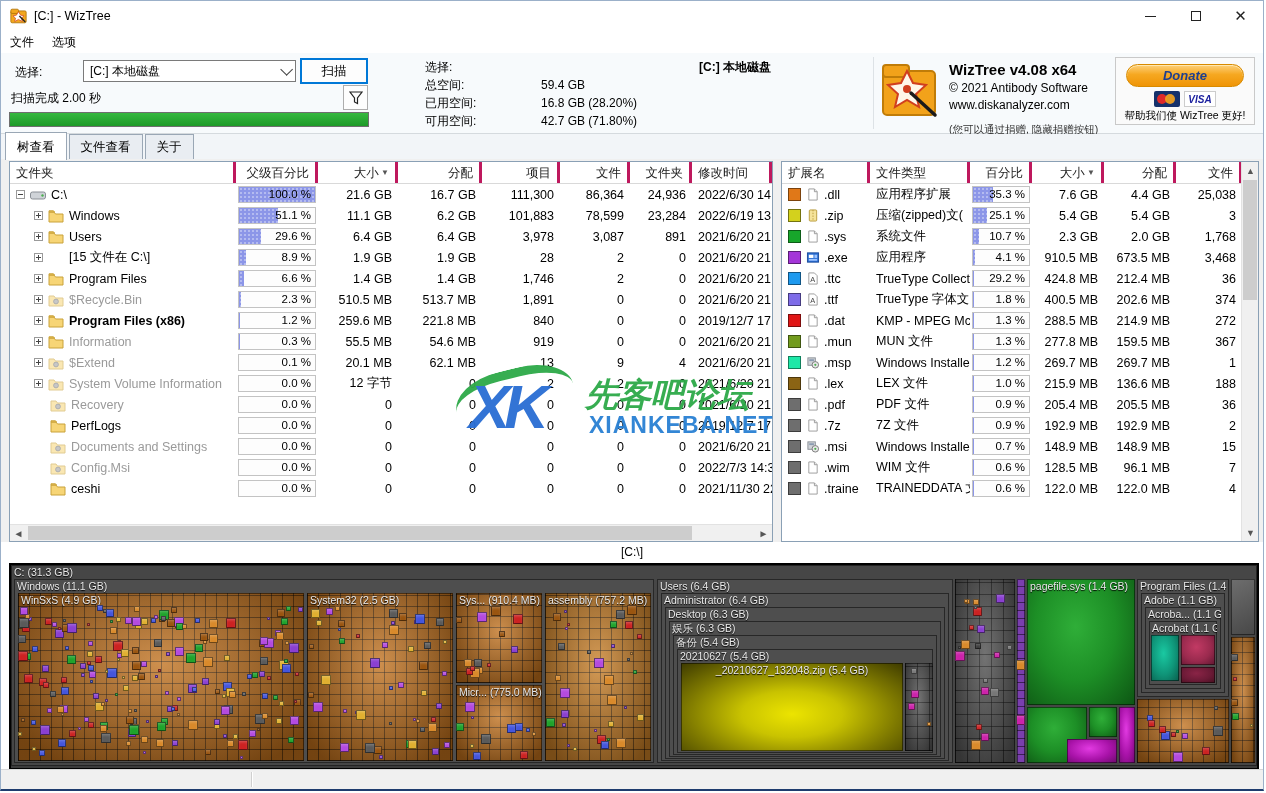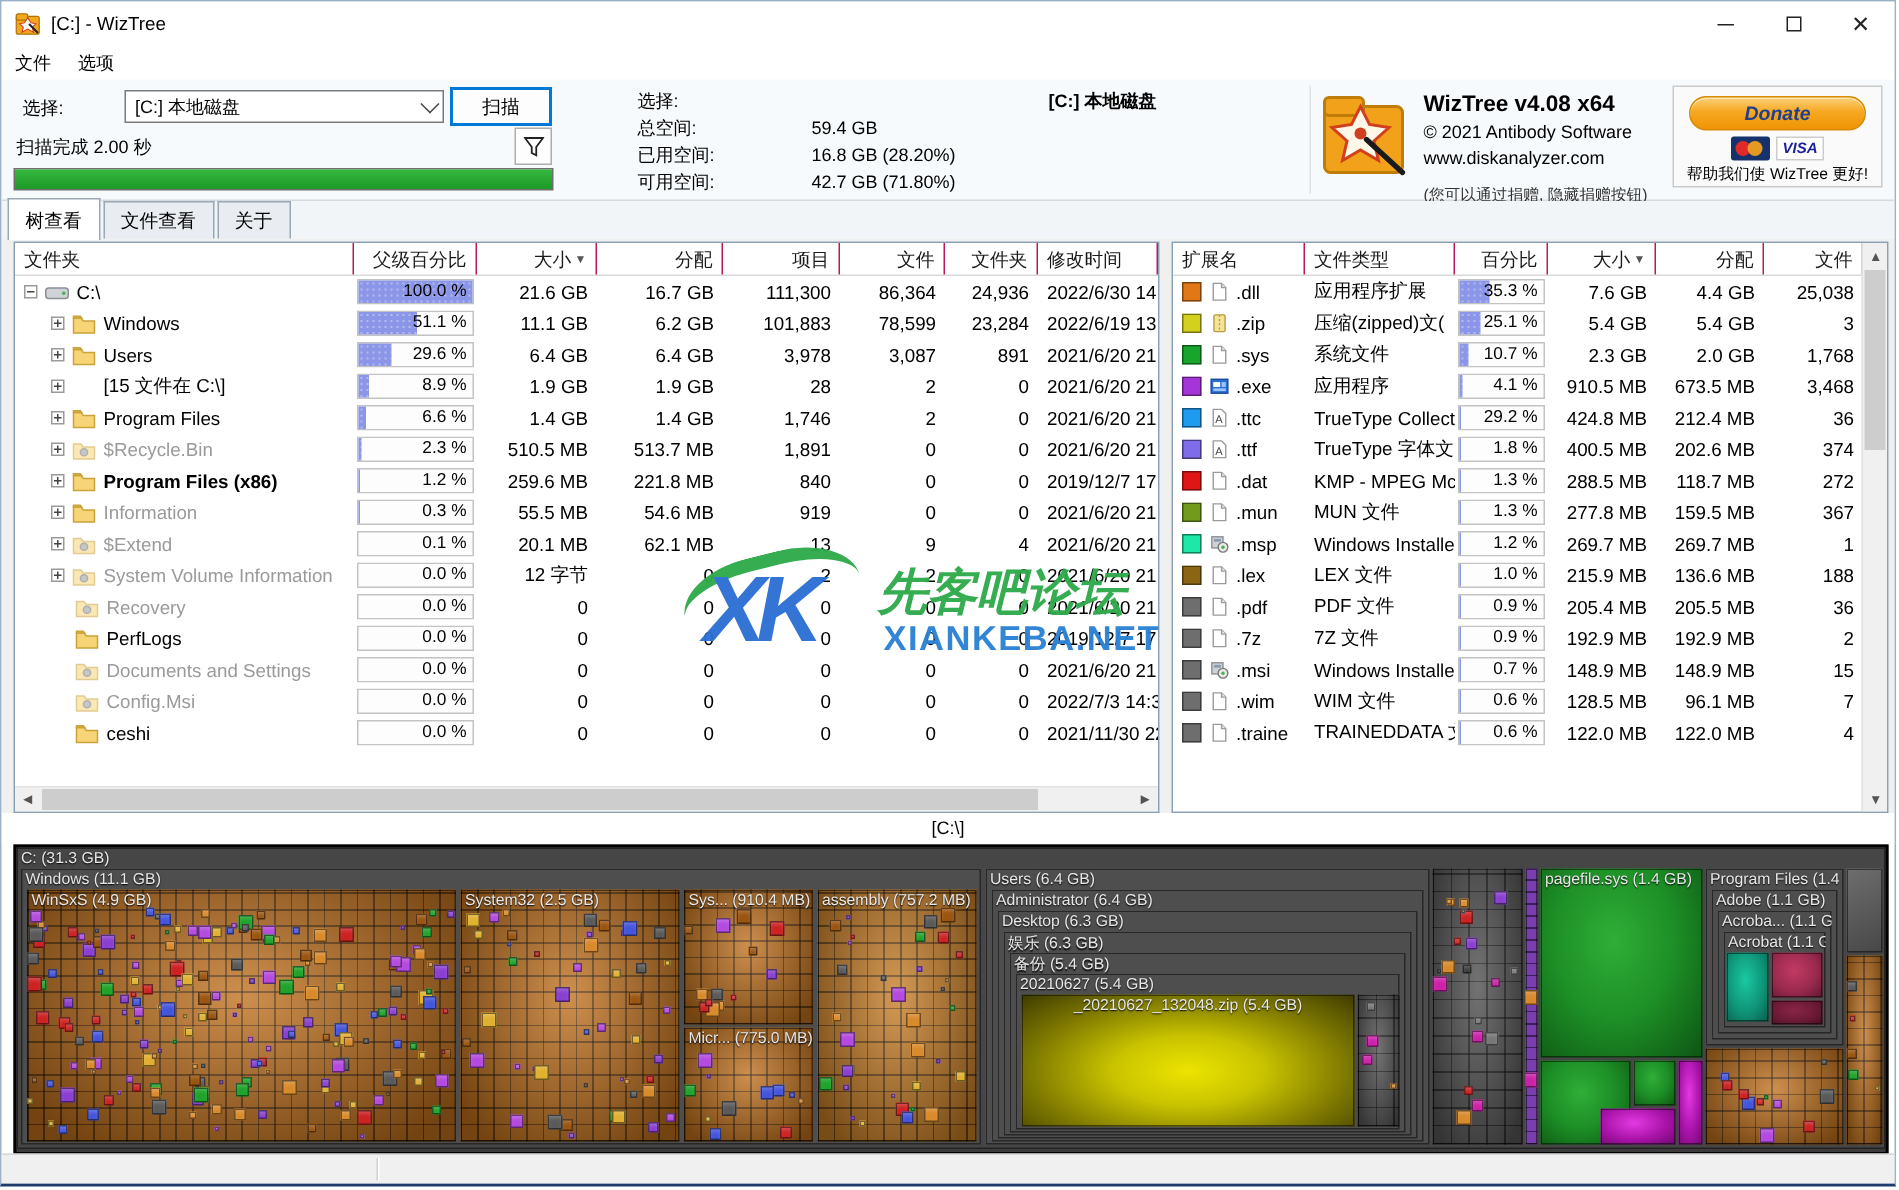--- a/index.html
+++ b/index.html
@@ -61,21 +61,21 @@
   .tabbar { position:absolute; left:0; top:133px; right:0; height:25px; background:#f2f5f8; padding-left:4px; display:flex; align-items:flex-end; }
   .tab { padding:4px 11px 4px; border:1px solid #9aa7b5; border-bottom:none; background:#e9edf2; margin-right:2px; position:relative; top:1px; font-size:12.5px; }
   .tab.active { background:#fff; padding-top:6px; z-index:2; }
 
   
   .main { position:absolute; left:0; top:158px; right:0; height:383px; background:#f0f0f0; }
   .panel { position:absolute; top:2px; bottom:0; background:#fff; border:1px solid #8aa0b5; overflow:hidden; }
   .panel.left { left:8px; width:764px; }
   .panel.right { left:780px; width:478px; }
   .thead { display:flex; height:22px; border-bottom:1px solid #d9d9d9; background:#fff; }
-  .th { font-size:12.5px; color:#1a1a1a; padding:3px 6px; border-right:1px solid #be185d; white-space:nowrap; overflow:hidden; }
+  .th { font-size:12.5px; color:#1a1a1a; padding:3px 6px; border-right:3px solid #be185d; white-space:nowrap; overflow:hidden; }
   .th.r { text-align:right; }
   .sortmark { font-size:8px; color:#555; vertical-align:2px; }
   .trow { display:flex; height:21px; align-items:center; }
   .td { padding:0 6px; white-space:nowrap; overflow:hidden; font-size:12.5px; }
   .td.r { text-align:right; }
   .dim { color:#9a9a9a; }
   .pctbox { position:relative; height:17px; border:1px solid #c3c3c3; background:#fdfdfd; margin:0 2px; flex:1; }
   .pctbox .fill { position:absolute; left:0; top:0; bottom:0; background:#8c96e8; background-image:radial-gradient(rgba(255,255,255,.35) 1px, transparent 1px); background-size:4px 4px; }
   .pctbox .pv { position:absolute; right:4px; top:1px; font-size:11.5px; }
   .treecell { display:flex; align-items:center; height:100%; }
@@ -793,21 +793,21 @@
               <div>.dat</div>
             </div>
             <div class="td" style="width: 100px;">KMP - MPEG Mc</div>
             <div class="td" style="width: 62px; display: flex; padding: 0px;">
               <div class="pctbox">
                 <div class="fill" style="width: 1.3%;"></div>
                 <div class="pv">1.3 %</div>
               </div>
             </div>
             <div class="td r" style="width: 72px;">288.5 MB</div>
-            <div class="td r" style="width: 72px;">118.7 MB</div>
+            <div class="td r" style="width: 72px;">214.9 MB</div>
             <div class="td r" style="width: 66px;">272</div>
           </div>
           <div class="trow">
             <div class="td" style="width: 88px; display: flex; align-items: center;">
               <div class="swatch" style="background: rgb(114, 155, 30);"></div>
               <span style="display: flex;">
                 <svg class="xico" viewBox="0 0 14 14">
                   <path d="M2.5 1 h6 l3 3 v9 h-9 Z" fill="#fff" stroke="#9a9a9a"></path>
                   <path d="M8.5 1 v3 h3" fill="#e8e8e8" stroke="#9a9a9a"></path>
                 </svg>

